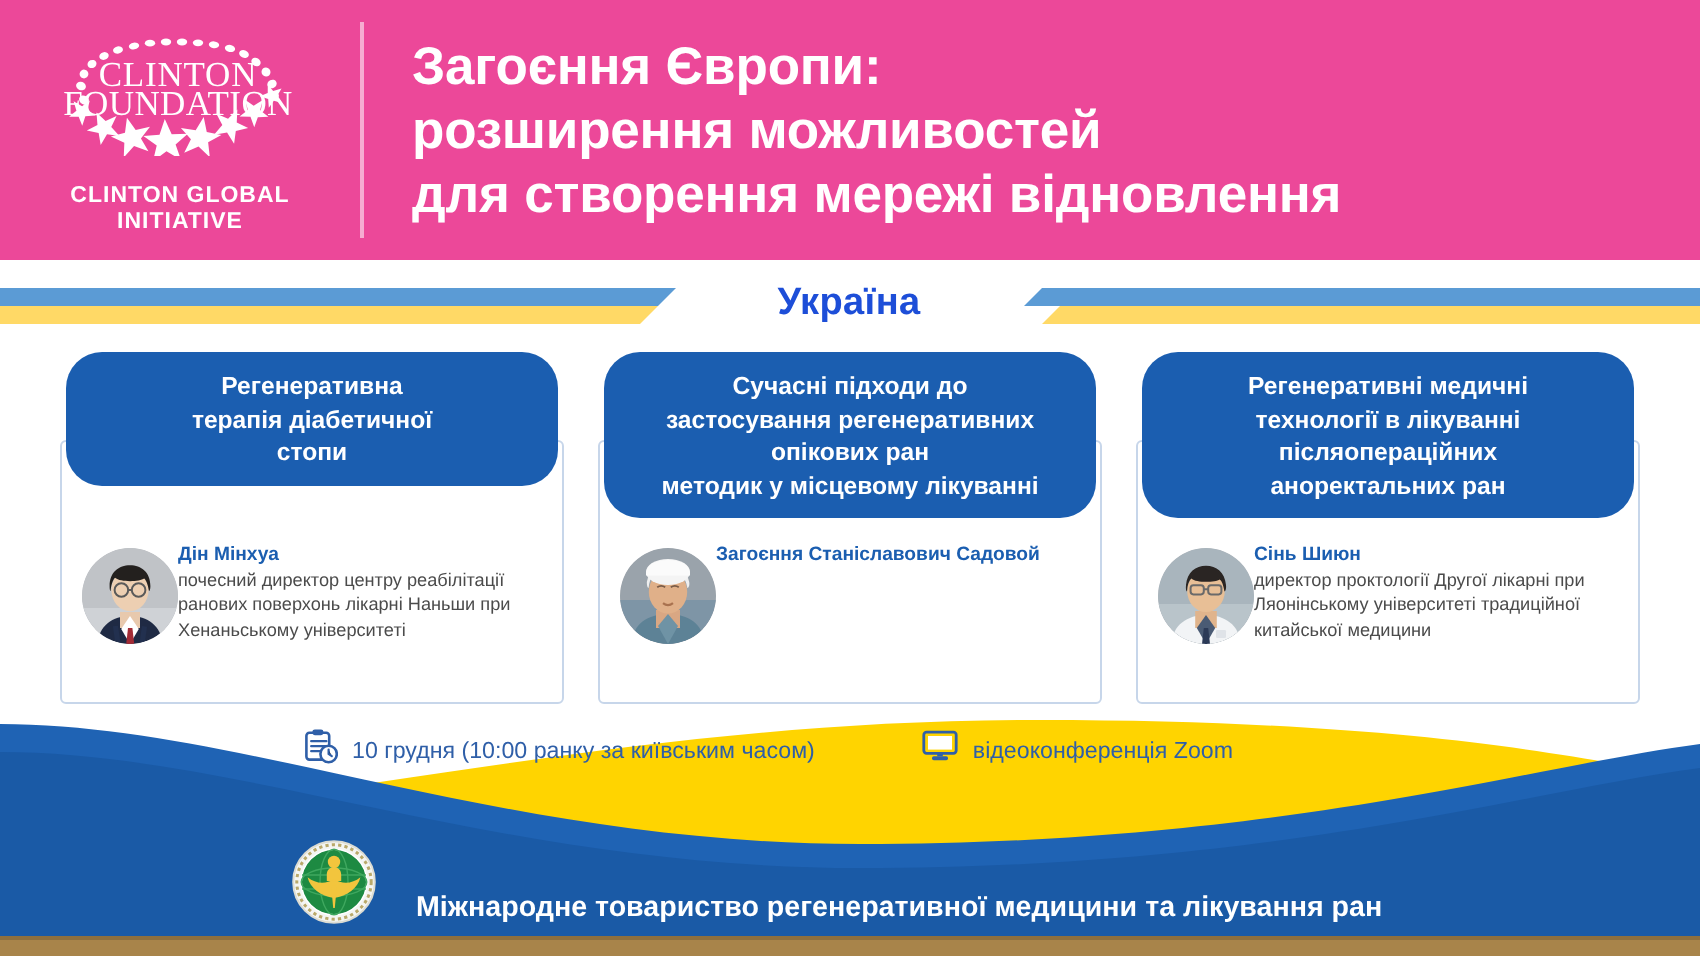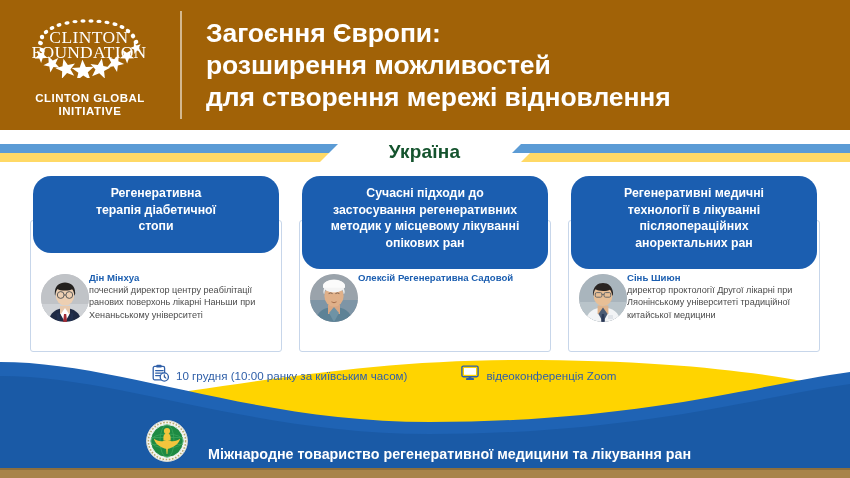--- a/index.html
+++ b/index.html
@@ -7,21 +7,21 @@
     width:850px;height:478px;overflow:hidden;
     background:#ffffff;
     font-family:"Liberation Sans","DejaVu Sans",sans-serif;
     -webkit-font-smoothing:antialiased;
   }
   .poster{position:relative;width:850px;height:478px;overflow:hidden;background:#fff;}
 
   
   .header{
     position:absolute;left:0;top:0;width:850px;height:130px;
-    background:#a16207;display:flex;align-items:center;
+    background:#ec4899;display:flex;align-items:center;
   }
   .logo-block{
     width:180px;min-width:180px;height:130px;
     display:flex;flex-direction:column;align-items:center;justify-content:center;
     padding-top:4px;box-sizing:border-box;
   }
   .cf-mark{position:relative;width:128px;height:62px;}
   .cf-mark svg{display:block;}
   .cgi-line1{
     color:#ffffff;font-size:11.5px;font-weight:bold;letter-spacing:.5px;
@@ -47,37 +47,37 @@
   }
   .stripe{position:absolute;height:9px;}
   .stripe.blue{background:#5b9bd5;top:14px;}
   .stripe.yellow{background:#ffd966;top:23px;}
   .stripe.left.blue{left:0;width:338px;clip-path:polygon(0 0,100% 0,calc(100% - 9px) 100%,0 100%);}
   .stripe.left.yellow{left:0;width:329px;clip-path:polygon(0 0,100% 0,calc(100% - 9px) 100%,0 100%);}
   .stripe.right.blue{right:0;width:338px;clip-path:polygon(9px 0,100% 0,100% 100%,0 100%);}
   .stripe.right.yellow{right:0;width:329px;clip-path:polygon(9px 0,100% 0,100% 100%,0 100%);}
   .band-label{
     position:absolute;left:0;top:11px;width:849px;text-align:center;
-    color:#14532d;font-size:19px;font-weight:bold;letter-spacing:.2px;
+    color:#1d4ed8;font-size:19px;font-weight:bold;letter-spacing:.2px;
   }
 
   
   .cards{
     position:absolute;left:0;top:176px;width:850px;height:180px;
     display:flex;justify-content:center;gap:17px;
   }
   .card{
     position:relative;width:252px;height:176px;
   }
   .card-head{
     position:absolute;left:3px;top:0;width:246px;
     background:#1b5eb0;border-radius:18px;
     color:#ffffff;text-align:center;font-weight:bold;
     font-size:12.3px;line-height:16.5px;
-    padding:9px 7px 18px 7px;box-sizing:border-box;
+    padding:9px 7px 8px 7px;box-sizing:border-box;
     z-index:3;
   }
   .card-head.h3{font-size:12.3px;}
   .card-body{
     position:absolute;left:0;bottom:0;width:252px;height:132px;
     background:#ffffff;border:1px solid #c7d6ea;border-radius:3px;
     box-sizing:border-box;z-index:1;
     display:flex;align-items:center;
   }
   .card-inner{
@@ -256,22 +256,22 @@
             <div class="p-desc">почесний директор центру реабілітації ранових поверхонь лікарні Наньши при Хенаньському університеті</div>
           </div>
         </div>
       </div>
     </div>
 
     <div class="card">
       <div class="card-head">
         <div>Сучасні підходи до</div>
         <div>застосування регенеративних</div>
+        <div>опікових ран</div>
         <div>методик у місцевому лікуванні</div>
-        <div>опікових ран</div>
       </div>
       <div class="card-body">
         <div class="card-inner">
           <div class="avatar">
             <svg width="48" height="48" viewBox="0 0 48 48">
               <defs>
                   <clipPath id="c2">
                     <circle cx="24" cy="24" r="24"></circle>
                   </clipPath>
                 </defs>
@@ -287,21 +287,21 @@
                 <path d="M24 33l-5 6 5 9 5-9z" fill="#6f93a5"></path>
                 <g fill="none" stroke="#7a5c48" stroke-width=".9">
                   <path d="M18.6 19.6q2 -1.4 4 0"></path>
                     <path d="M25.4 19.6q2 -1.4 4 0"></path>
                 </g>
                 <path d="M21.5 27.6q2.5 2 5 0" fill="none" stroke="#a9724f" stroke-width="1.1"></path>
               </g>
             </svg>
           </div>
           <div class="person">
-            <div class="p-name">Олексій Регенеративна Садовой</div>
+            <div class="p-name">Загоєння Станіславович Садовой</div>
           </div>
         </div>
       </div>
     </div>
 
     <div class="card">
       <div class="card-head h3">
         <div>Регенеративні медичні</div>
         <div>технології в лікуванні</div>
         <div>післяопераційних</div>

